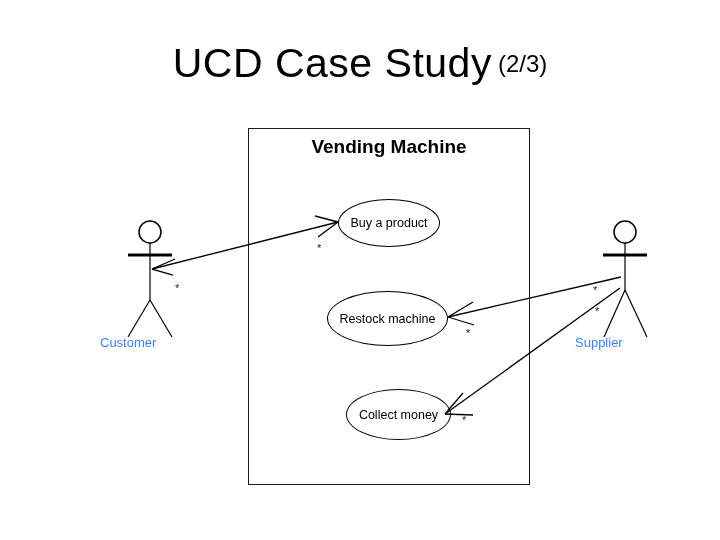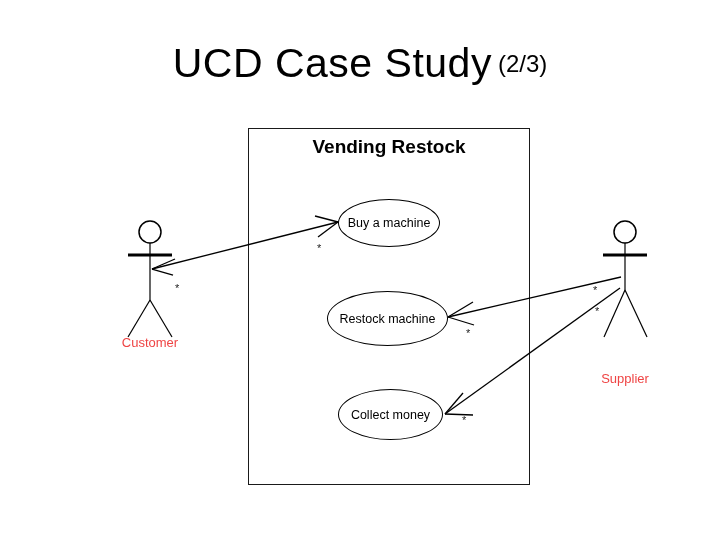--- a/index.html
+++ b/index.html
@@ -79,33 +79,32 @@
     box-sizing: border-box;
   }
   .usecase span {
     font-family: "Liberation Sans", sans-serif;
     font-size: 12.5px;
     color: #000000;
     white-space: nowrap;
   }
   #uc-buy      { left: 338px; top: 199px; width: 102px; height: 48px; }
   #uc-restock  { left: 327px; top: 291px; width: 121px; height: 55px; }
-  #uc-collect  { left: 338px; top: 389px; width: 105px; height: 51px; }
+  #uc-collect  { left: 346px; top: 389px; width: 105px; height: 51px; }
 
   
   .actor-label {
     position: absolute;
-    text-align: center;
     font-family: "Liberation Sans", sans-serif;
     font-size: 13px;
-    color: #ef4444;
+    color: #3b82f6;
     white-space: nowrap;
   }
   #label-customer { left: 100px; top: 335px; width: 100px; }
-  #label-supplier { left: 575px; top: 335px; width: 100px; margin-top: 36px; }
+  #label-supplier { left: 575px; top: 335px; width: 100px; }
 
   
   #art {
     position: absolute;
     left: 0;
     top: 0;
     width: 720px;
     height: 540px;
     pointer-events: none;
   }
@@ -126,24 +125,24 @@
 </head>
 <body>
 
 <div id="slide">
 
   <div id="title-block">
     <span id="title-main">UCD Case Study</span><span id="title-part">(2/3)</span>
   </div>
 
   <div id="system-box"></div>
-  <div id="system-title">Vending Restock</div>
+  <div id="system-title">Vending Machine</div>
 
   <div class="usecase" id="uc-buy">
-    <span>Buy a machine</span>
+    <span>Buy a product</span>
   </div>
   <div class="usecase" id="uc-restock">
     <span>Restock machine</span>
   </div>
   <div class="usecase" id="uc-collect">
     <span>Collect money</span>
   </div>
 
   <div class="actor-label" id="label-customer">Customer</div>
   <div class="actor-label" id="label-supplier">Supplier</div>

